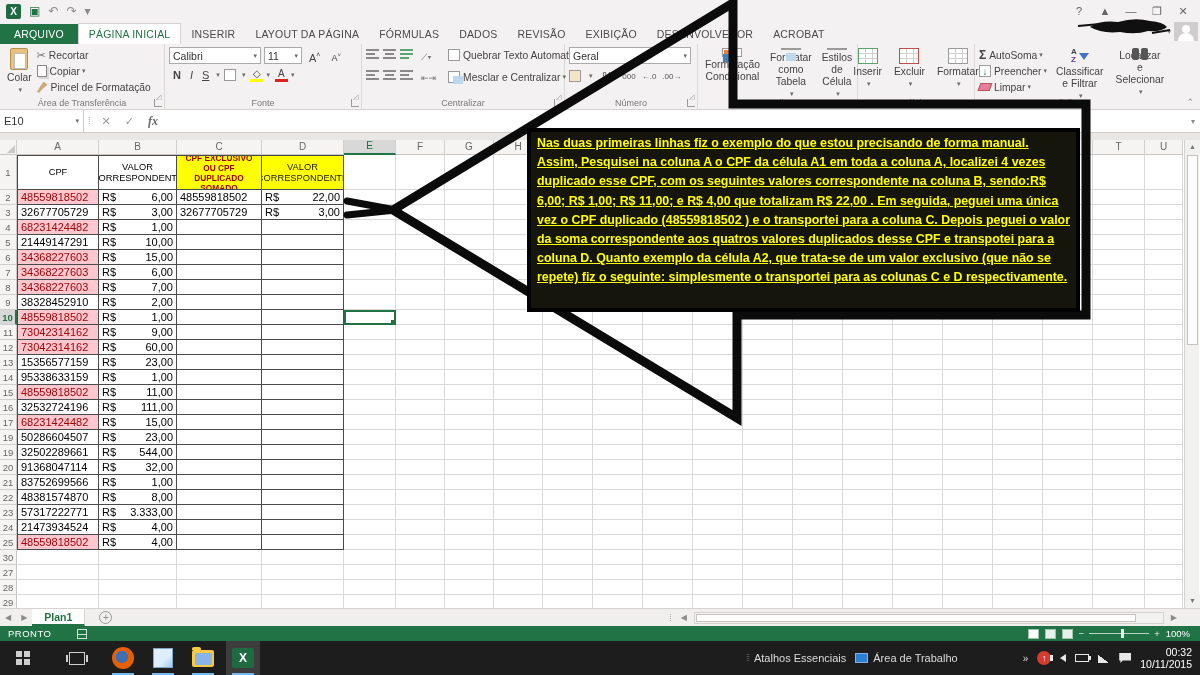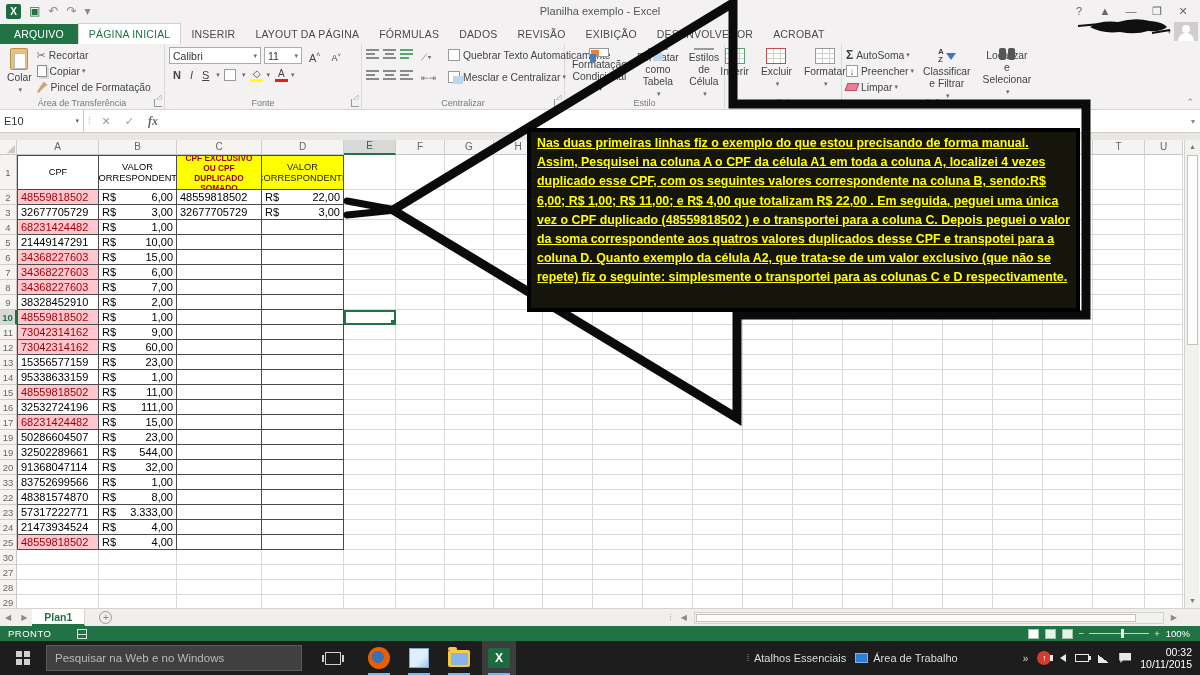--- a/index.html
+++ b/index.html
@@ -198,21 +198,20 @@
 <div id="stage">
 
   <div id="titlebar" class="abs">
     <div class="qat">
       <span class="xl-logo">X</span>
       <span class="qat-ic">▣</span>
       <span class="qat-ic gray">↶</span>
       <span class="qat-ic gray">↷</span>
       <span class="qat-ic gray">▾</span>
     </div>
-    <div id="win-title">Planilha exemplo - Excel</div>
     <div id="win-controls">
       <span>?</span>
       <span>▲</span>
       <span>—</span>
       <span>❐</span>
       <span>✕</span>
     </div>
   </div>
 
   <div id="tabrow" class="abs">
@@ -315,20 +314,36 @@
               <span class="ic gicon blue-fill"></span>
               <span>Mesclar e Centralizar</span>
               <span class="carat">▾</span>
             </div>
         </div>
       </div>
       <div class="rg-label">Centralizar</div>
       <span class="launcher"></span>
     </div>
 
+    <div class="rgroup" style="width:133px">
+      <div class="combo" style="width:122px;margin-bottom:4px">
+          <span>Geral</span>
+          <span class="carat">▾</span>
+        </div>
+      <div style="display:flex;align-items:center;gap:6px">
+        <span class="gicon" style="background:#f5e4c8"></span>
+          <span class="carat">▾</span>
+        <span class="fbtn">%</span>
+        <span style="font-size:8px;color:#555">000</span>
+        <span style="font-size:8px;color:#555">←.0</span>
+        <span style="font-size:8px;color:#555">.00→</span>
+      </div>
+      <div class="rg-label">Número</div>
+      <span class="launcher"></span>
+    </div>
 
     <div class="rgroup" style="width:160px;display:flex;gap:4px">
       <div class="bigbtn">
         <span class="bic tbl-ic cf-ic"></span>
         <span>Formatação Condicional</span>
           <span class="carat">▾</span>
       </div>
       <div class="bigbtn">
         <span class="bic tbl-ic blue-fill"></span>
         <span>Formatar como Tabela</span>
@@ -975,21 +990,21 @@
           <div class="cell" style="width: 50px;"></div>
           <div class="cell" style="width: 50px;"></div>
           <div class="cell" style="width: 50px;"></div>
           <div class="cell" style="width: 50px;"></div>
           <div class="cell" style="width: 50px;"></div>
           <div class="cell" style="width: 50px;"></div>
           <div class="cell" style="width: 52px;"></div>
           <div class="cell" style="width: 38px;"></div>
         </div>
         <div class="grow">
-          <div class="rnum">33</div>
+          <div class="rnum">21</div>
           <div class="cell tb tb-l" style="width: 82px;">83752699566</div>
           <div class="cell tb money" style="width: 78px;">
             <span>R$</span>
             <span>1,00</span>
           </div>
           <div class="cell tb" style="width: 85px;"></div>
           <div class="cell tb" style="width: 82px;"></div>
           <div class="cell" style="width: 52px;"></div>
           <div class="cell" style="width: 49px;"></div>
           <div class="cell" style="width: 49px;"></div>
@@ -1256,21 +1271,20 @@
 
   <div id="taskbar" class="abs">
     <div id="start">
         <span class="winlogo">
           <i></i>
           <i></i>
           <i></i>
           <i></i>
         </span>
       </div>
-    <input id="searchbox" placeholder="Pesquisar na Web e no Windows" style="">
     <div class="tb-ic" style="margin-left:14px">
         <span class="taskview"></span>
       </div>
     <div class="tb-ic open" style="margin-left:12px">
         <span class="ffx"></span>
       </div>
     <div class="tb-ic open" style="margin-left:6px">
         <span class="npd"></span>
       </div>
     <div class="tb-ic open" style="margin-left:6px">

